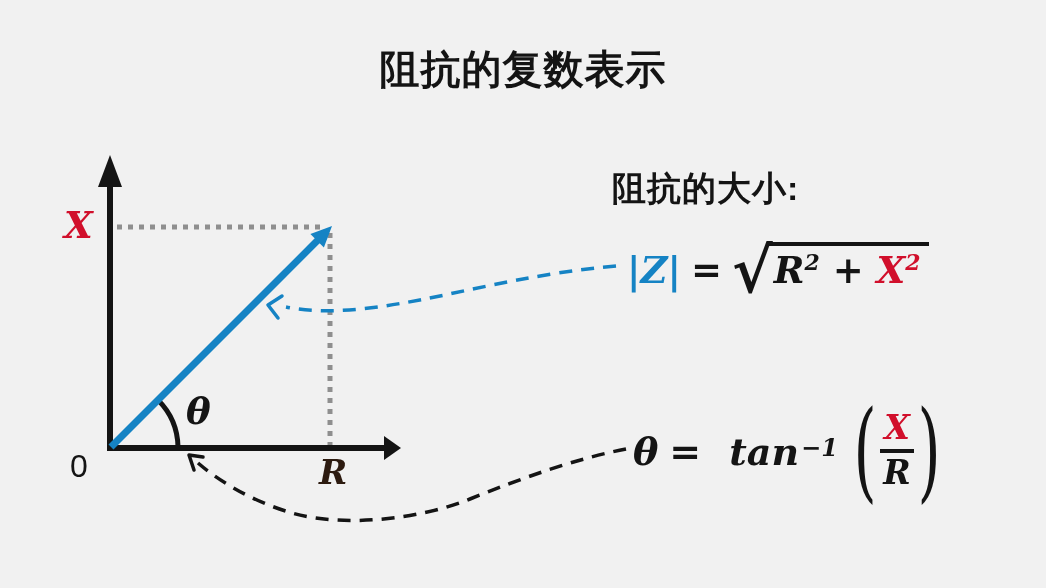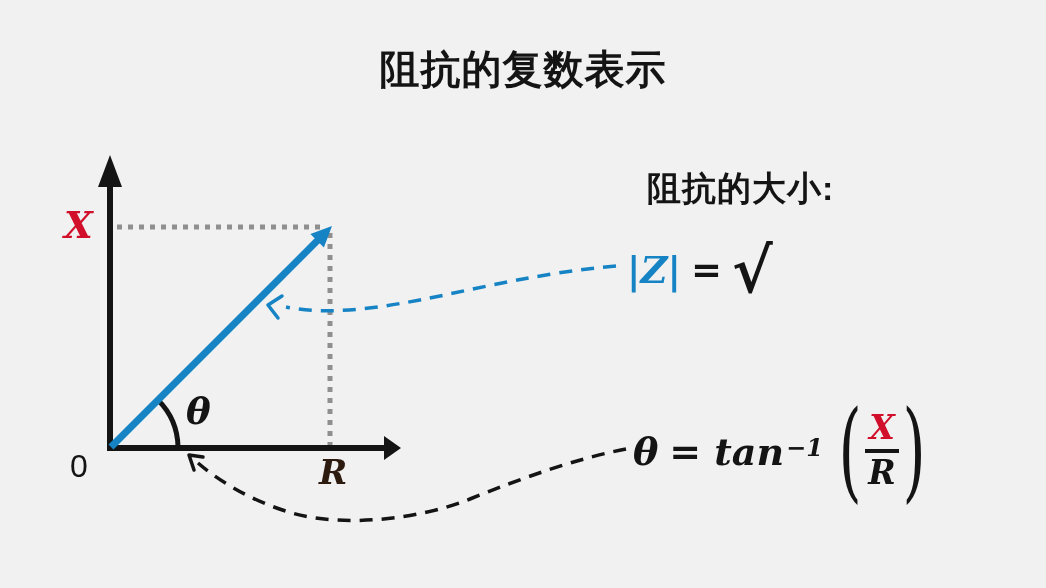--- a/index.html
+++ b/index.html
@@ -42,21 +42,21 @@
   .vector-formula .op{margin:0 9px;}
   .t-blue{color:var(--blue);}
   .t-red{color:var(--red);}
 
   .x-label{left:64px;top:203px;font-size:37px;color:var(--red);}
   .origin-label{left:70px;top:448px;font-size:32px;color:var(--ink);font-family:"Liberation Sans",sans-serif;font-style:normal;font-weight:500;}
   .r-label{left:319px;top:452px;font-size:34px;color:var(--maroon);}
   .theta-label{left:186px;top:389px;font-size:37px;font-weight:600;}
 
   .section-header{
-    font-size:34px;font-weight:bold;color:var(--ink);letter-spacing:1px;margin-left:35px;
+    font-size:34px;font-weight:bold;color:var(--ink);letter-spacing:1px;
   }
   .magnitude-header{left:612px;top:166px;}
   .angle-header{left:618px;top:332px;}
 
   
   .magnitude-formula{
     left:627px;top:220px;height:74px;
     display:flex;align-items:flex-end;
     font-size:37px;white-space:nowrap;
   }
@@ -72,21 +72,21 @@
   }
   sup{font-size:22px;}
 
   
   .angle-formula{
     left:633px;top:394px;height:114px;
     display:flex;align-items:center;
     font-size:38px;white-space:nowrap;
   }
   .angle-formula .eq{margin:0 11px;}
-  .angle-formula .func{margin-left:2px;}
+  .angle-formula .func{margin-left:17px;}
   .angle-formula sup{font-size:24px;transform:translateY(-4px);display:inline-block;margin-left:2px;}
   .big-paren{
     font-size:108px;font-weight:normal;font-style:normal;
     display:inline-block;transform:scaleX(0.55);line-height:0.88;
     margin:0 -8px;color:var(--ink);
   }
   .paren-open{margin-left:6px;}
   .fraction{
     display:inline-flex;flex-direction:column;align-items:center;
     margin:0 2px;vertical-align:middle;
@@ -140,20 +140,25 @@
   <div class="abs origin-label">0</div>
   <div class="abs math r-label">R</div>
   <div class="abs math theta-label">θ</div>
 
   <div class="abs section-header magnitude-header">阻抗的大小:</div>
 
   <div class="abs math magnitude-formula">
     <span class="lhs">|Z|</span>
     <span class="eq">=</span>
     <span class="radical-glyph">√</span>
+    <span class="radicand">
+      <span>R</span><sup>2</sup>
+      <span>+</span>
+      <span class="t-red">X</span><sup class="t-red">2</sup>
+    </span>
   </div>
 
 
   <div class="abs math angle-formula">
     <span>θ</span>
     <span class="eq">=</span>
     <span class="func">tan</span>
     <sup>−1</sup>
     <span class="big-paren paren-open">(</span>
     <span class="fraction">

